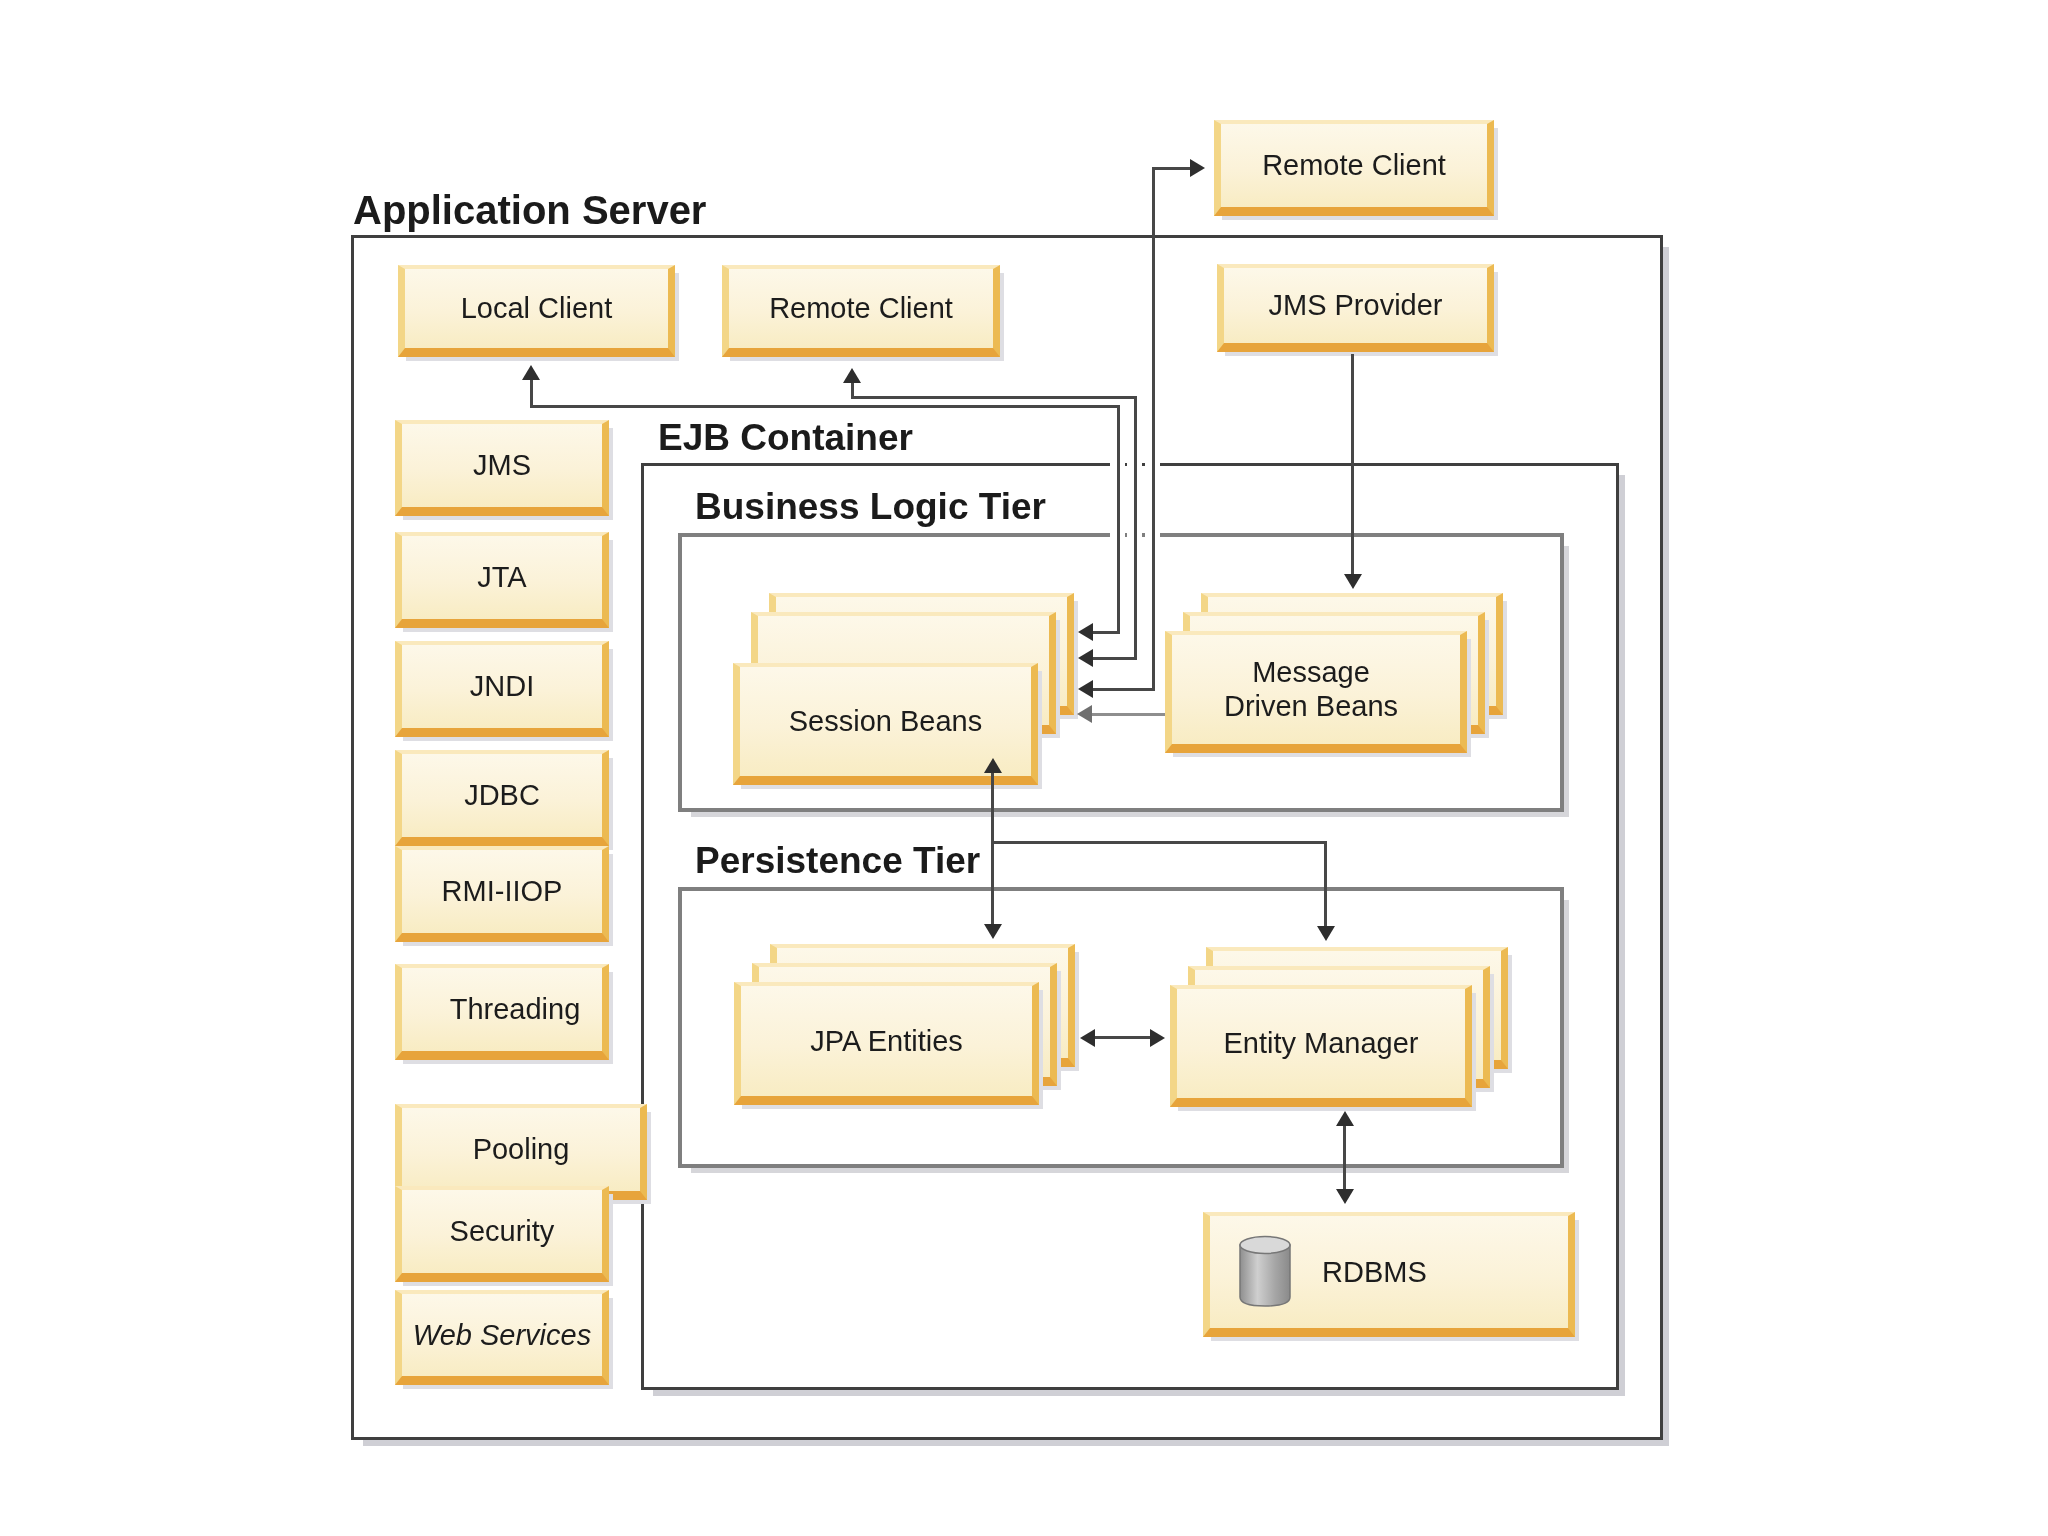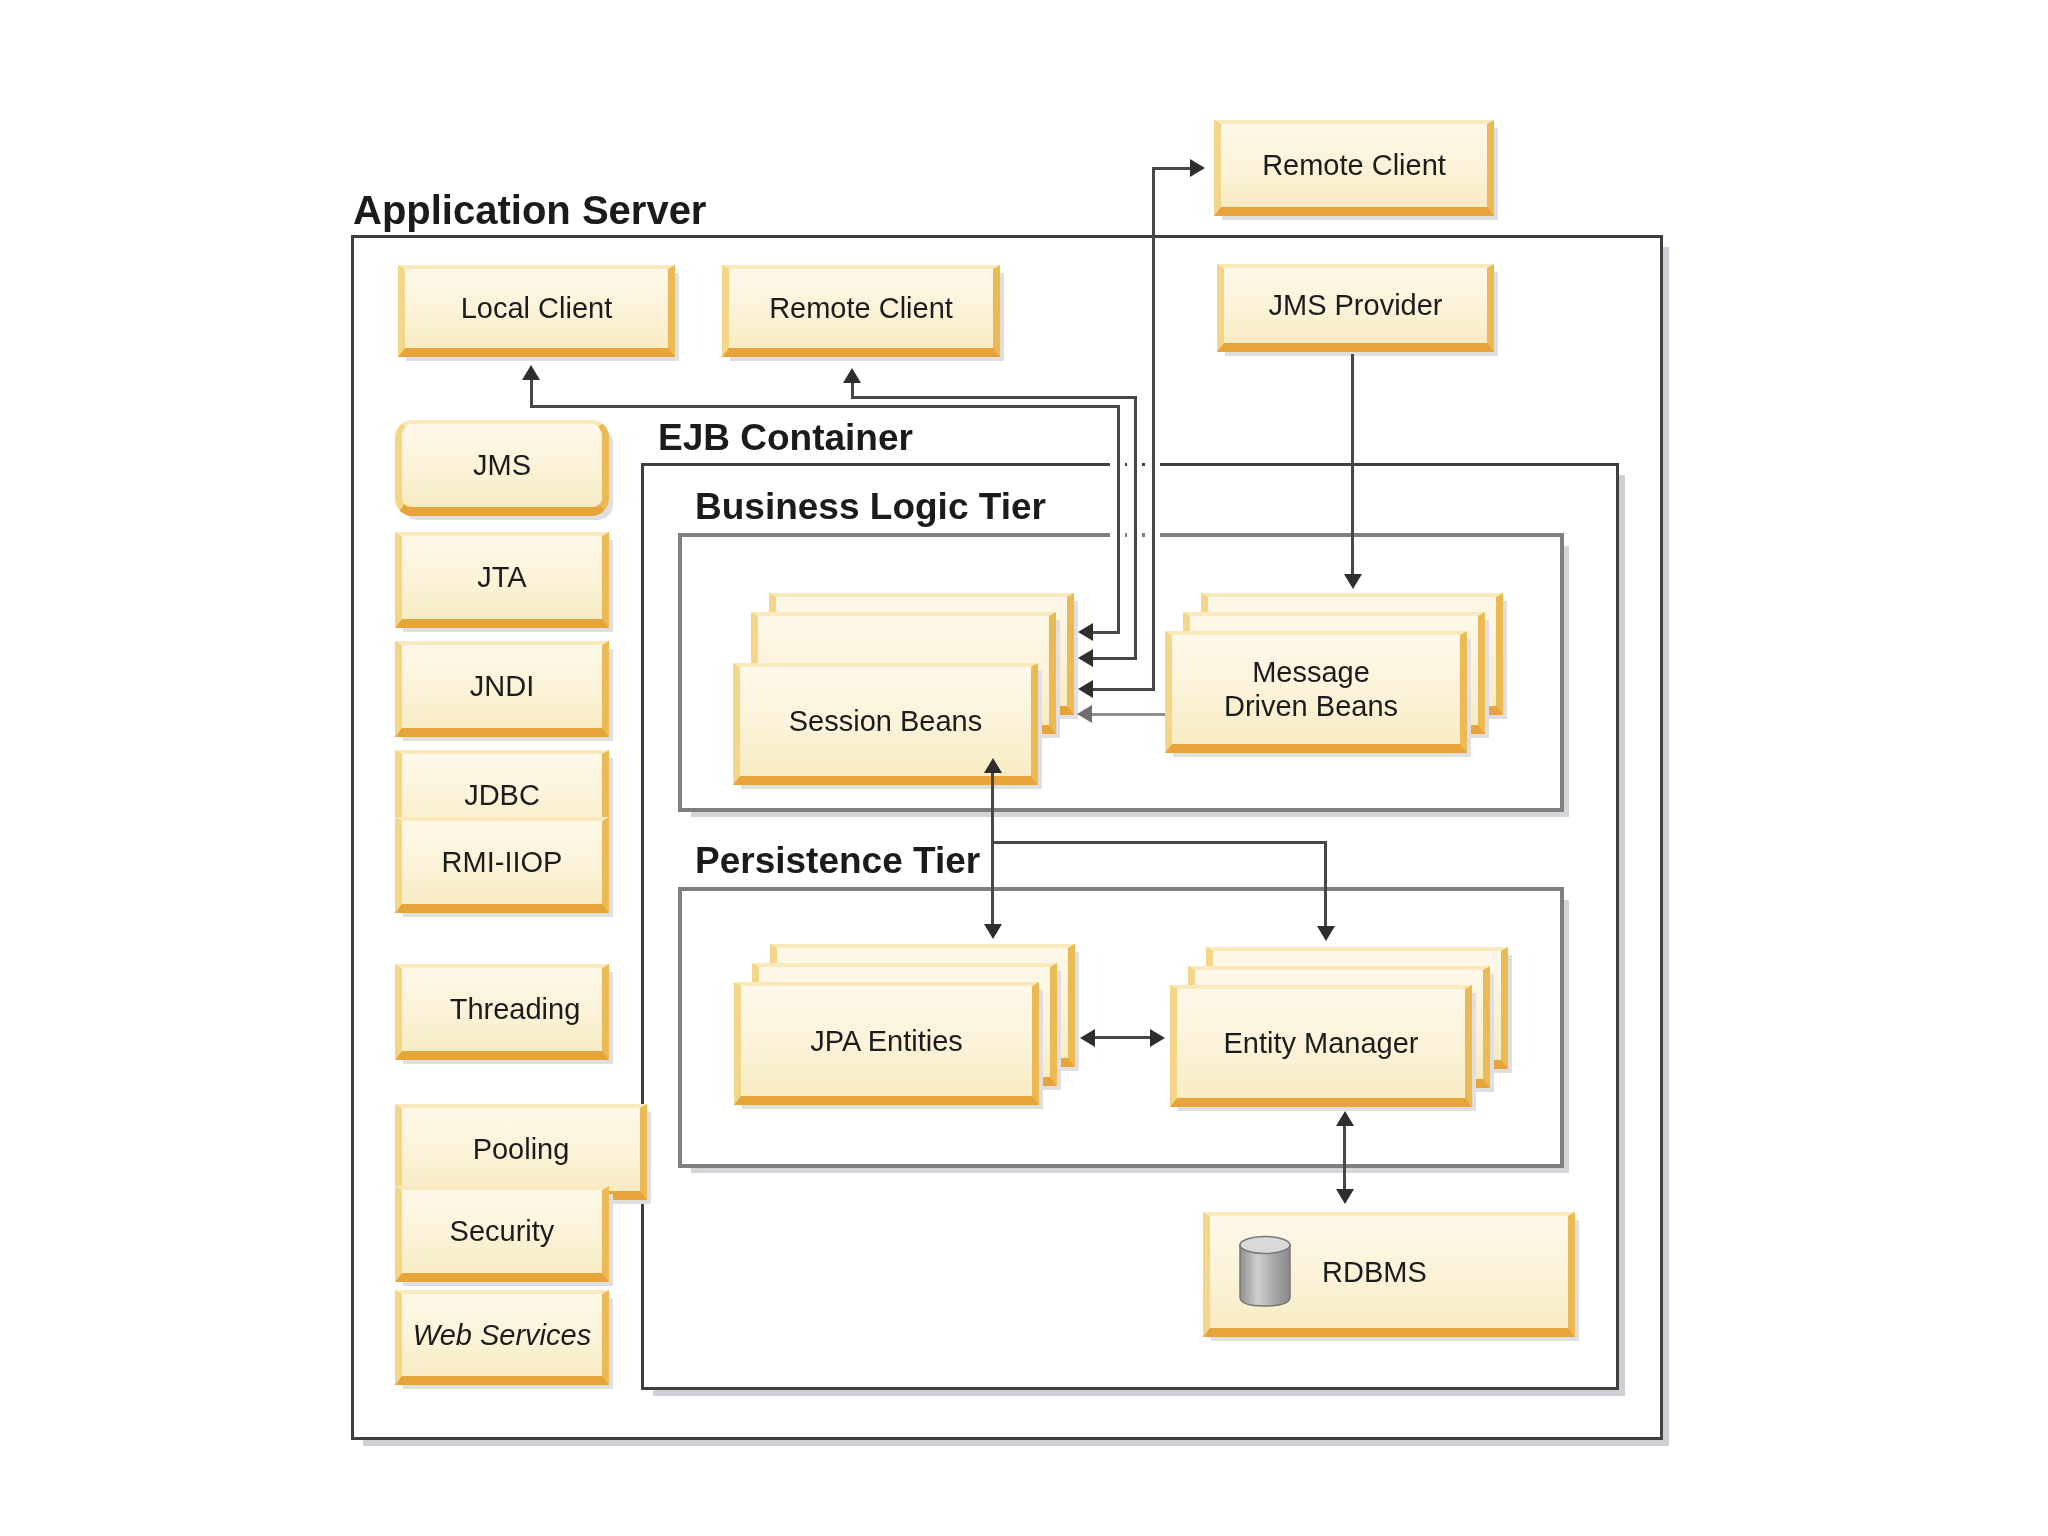--- a/index.html
+++ b/index.html
@@ -66,25 +66,25 @@
   <div class="frame-label lbl-xl" style="left:353px;top:188px;">Application Server</div>
   <div class="frame-label lbl-l" style="left:658px;top:417px;">EJB Container</div>
   <div class="frame-label lbl-l" style="left:695px;top:486px;">Business Logic Tier</div>
   <div class="frame-label lbl-l" style="left:695px;top:840px;">Persistence Tier</div>
 
   <div class="ybox" style="left:1214px;top:120px;width:280px;height:96px;">Remote Client</div>
   <div class="ybox" style="left:398px;top:265px;width:277px;height:92px;">Local Client</div>
   <div class="ybox" style="left:722px;top:265px;width:278px;height:92px;">Remote Client</div>
   <div class="ybox" style="left:1217px;top:264px;width:277px;height:88px;">JMS Provider</div>
 
-  <div class="ybox" style="left:395px;top:420px;width:214px;height:96px;border-radius:17px;">JMS</div>
+  <div class="ybox" style="left:395px;top:420px;width:214px;height:96px;">JMS</div>
   <div class="ybox" style="left:395px;top:532px;width:214px;height:96px;">JTA</div>
   <div class="ybox" style="left:395px;top:641px;width:214px;height:96px;">JNDI</div>
   <div class="ybox" style="left:395px;top:750px;width:214px;height:96px;">JDBC</div>
-  <div class="ybox" style="left:395px;top:817px;width:214px;height:96px;">RMI-IIOP</div>
+  <div class="ybox" style="left:395px;top:846px;width:214px;height:96px;">RMI-IIOP</div>
   <div class="ybox" style="left:395px;top:964px;width:214px;height:96px;padding-left:26px;">Threading</div>
   <div class="ybox" style="left:395px;top:1076px;width:252px;height:96px;margin-top:28px;">Pooling</div>
   <div class="ybox" style="left:395px;top:1186px;width:214px;height:96px;">Security</div>
   <div class="ybox" style="left:395px;top:1290px;width:214px;height:95px;font-style:italic;">Web Services</div>
 
   <div>
     <div class="ybox" style="left:769px;top:593px;width:305px;height:122px;"></div>
     <div class="ybox" style="left:751px;top:612px;width:305px;height:122px;"></div>
     <div class="ybox" style="left:733px;top:631px;width:305px;height:122px;margin-top:32px;">Session Beans</div>
   </div>

